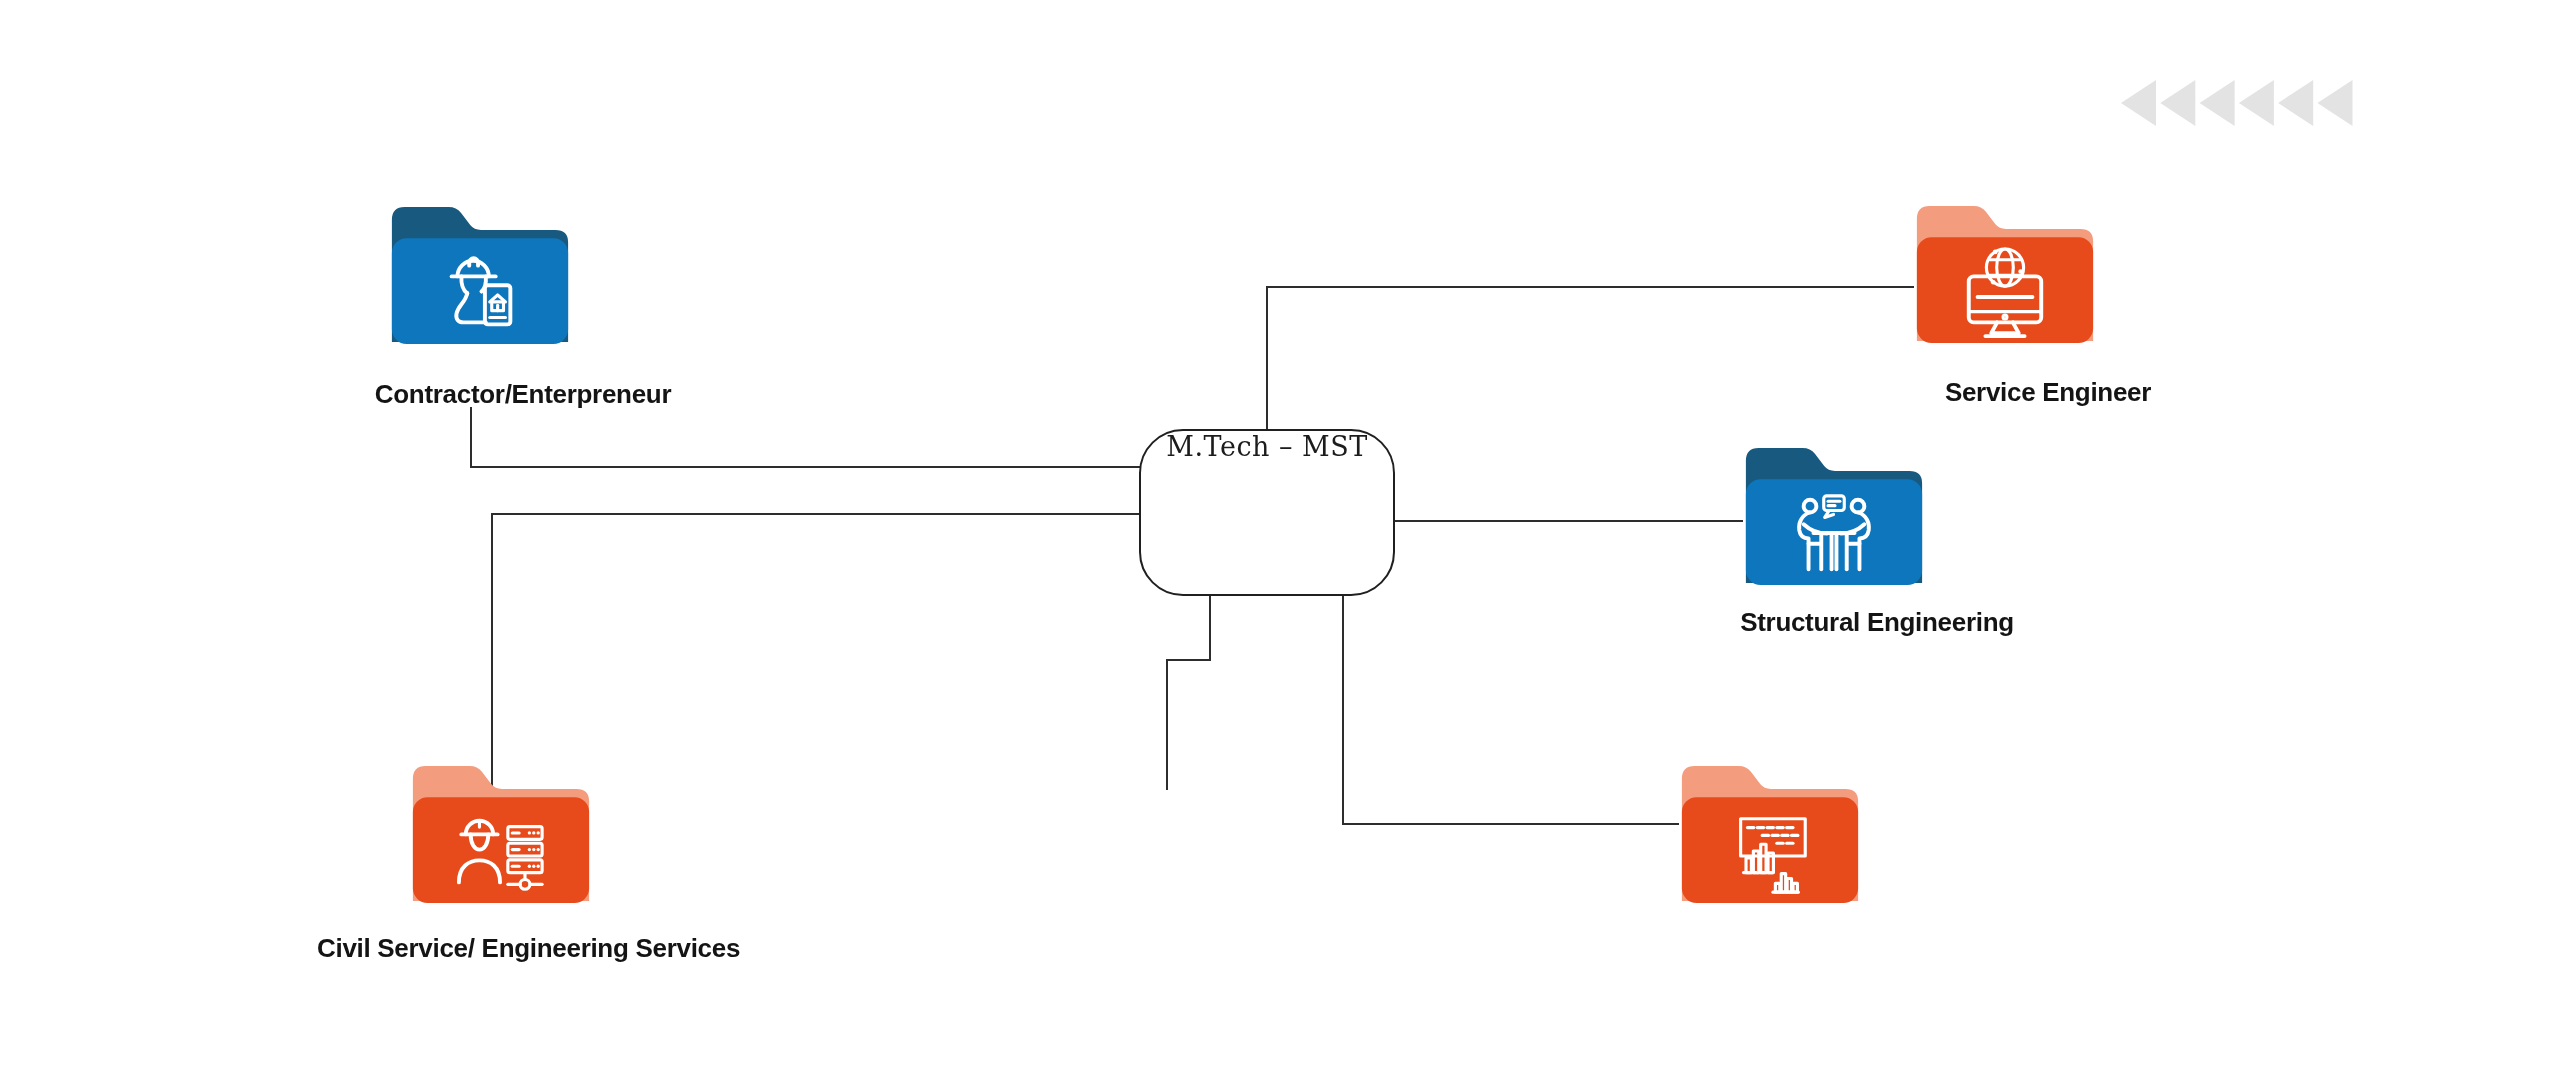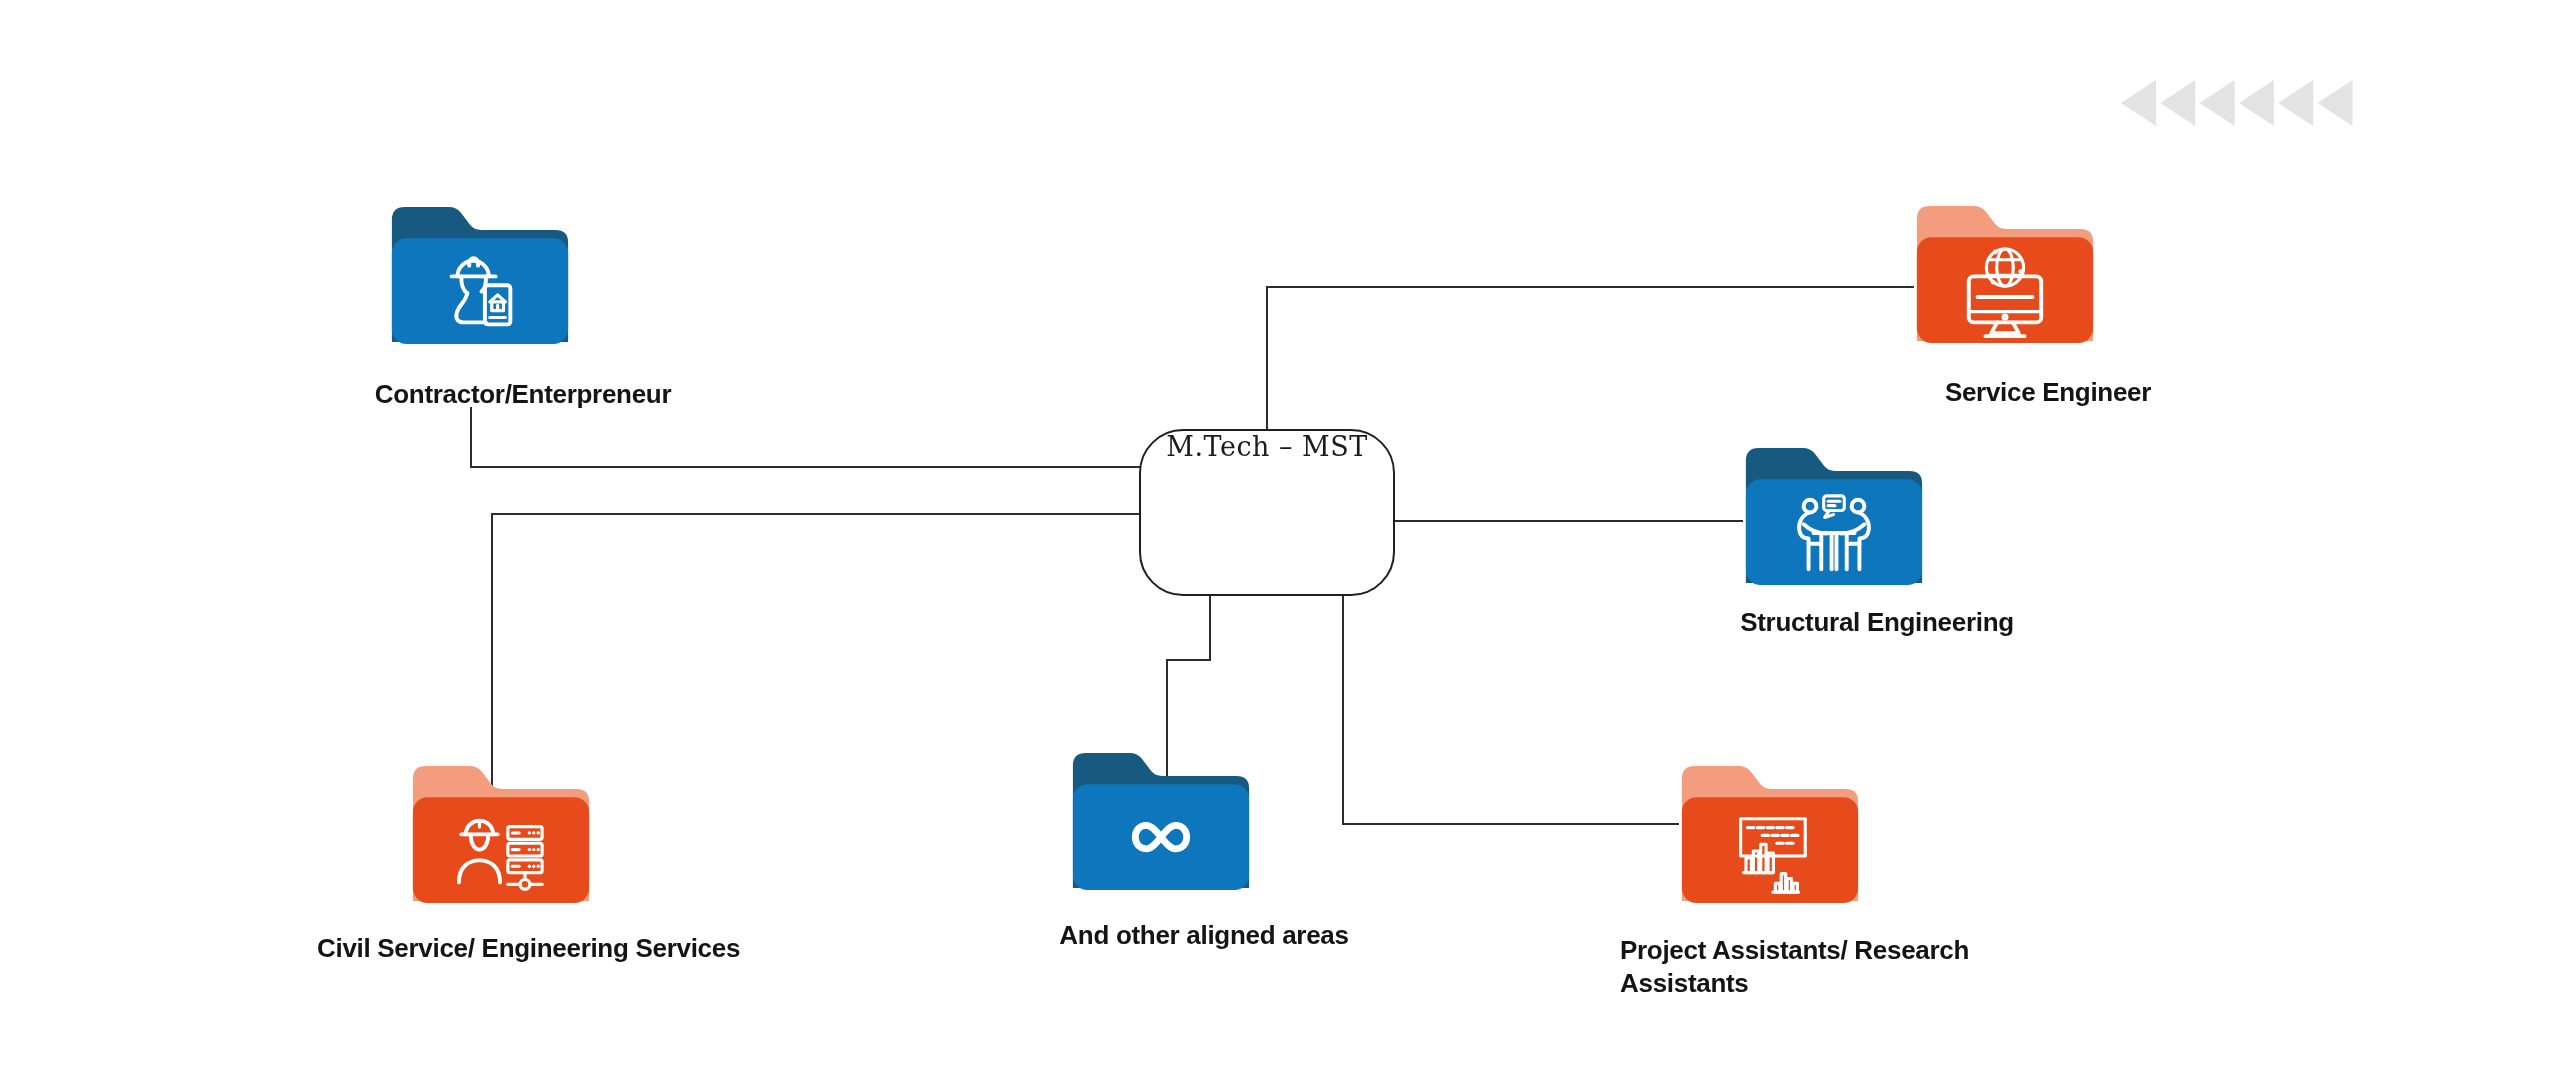--- a/index.html
+++ b/index.html
@@ -170,33 +170,20 @@
         <circle class="thin" cx="74.5" cy="84" r="5"></circle>
         <path class="thin" d="M57,84 h12.5"></path>
         <path class="thin" d="M80,84 h12"></path>
       </g>
     </svg>
     <div class="label">
       <span class="l">Civil Service/ Engineering Services</span>
     </div>
   </div>
 
-  <div class="node n-aligned">
-    <svg class="folder" viewBox="0 0 190 160">
-      <path class="tab-blue" d="M5,152 L5,27 Q5,14 18,14 L63,14 Q71,14 75.5,20 L85,32.5 Q89,37.5 96,37.5 L172,37.5 Q185,37.5 185,50 L185,152 Z"></path>
-      <rect class="body-blue" x="5" y="46" width="180" height="108" rx="15"></rect>
-      <g class="glyph" transform="translate(45,50)">
-        <path class="fat" d="M35,38 C20,38 20,62 35,62 C46,62 54,38 65,38 C80,38 80,62 65,62 C54,62 46,38 35,38 Z"></path>
-      </g>
-    </svg>
-    <div class="label centered">
-      <span class="l">And other aligned areas</span>
-      <span class="l"></span>
-    </div>
-  </div>
 
   <div class="node n-project">
     <svg class="folder" viewBox="0 0 190 160">
       <path class="tab-orange" d="M5,152 L5,27 Q5,14 18,14 L63,14 Q71,14 75.5,20 L85,32.5 Q89,37.5 96,37.5 L172,37.5 Q185,37.5 185,50 L185,152 Z"></path>
       <rect class="body-orange" x="5" y="46" width="180" height="108" rx="15"></rect>
       <g class="glyph" transform="translate(45,51)">
         <rect class="thin" x="20" y="17" width="66" height="38"></rect>
         <path class="thin" d="M27,26 h6.5"></path>
           <path class="thin" d="M37,26 h6.5"></path>
           <path class="thin" d="M47,26 h6.5"></path>
@@ -213,19 +200,15 @@
         <rect class="thin" x="33" y="50" width="5.5" height="22"></rect>
         <rect class="thin" x="40.5" y="43" width="5.5" height="29"></rect>
         <rect class="thin" x="48" y="52" width="5.5" height="20"></rect>
         <path class="thin" d="M53,92 h26"></path>
         <rect class="thin" x="55.5" y="83" width="4.5" height="9"></rect>
         <rect class="thin" x="61.5" y="73" width="4.5" height="19"></rect>
         <rect class="thin" x="67.5" y="78" width="4.5" height="14"></rect>
         <rect class="thin" x="73.5" y="83" width="4.5" height="9"></rect>
       </g>
     </svg>
-    <div class="label">
-      <span class="l">Project Assistants/ Research</span>
-      <span class="l">Assistants</span>
-    </div>
   </div>
 
 </div>
 
 </body></html>

